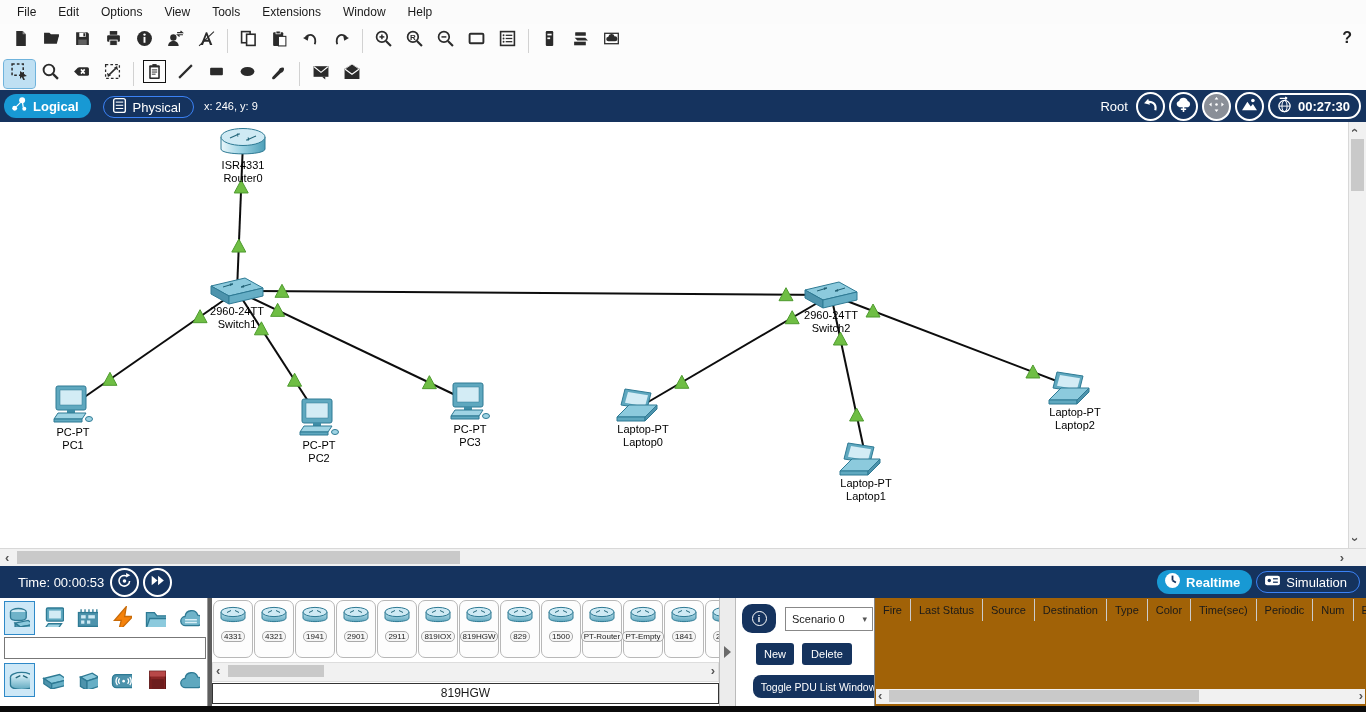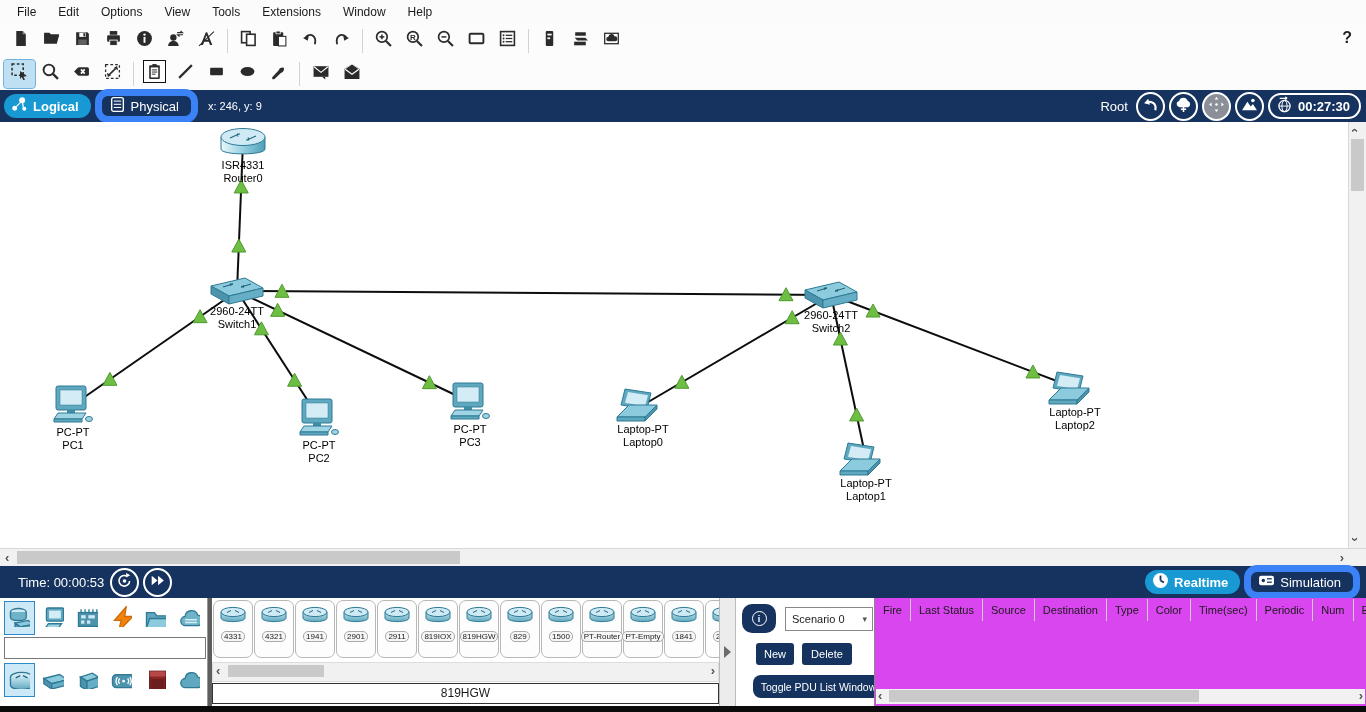--- a/index.html
+++ b/index.html
@@ -17,21 +17,21 @@
   .tbtn.selected{background:#bfe0f3;outline:1px solid #6fb3dc;}
   .tbtn.boxed svg{outline:1.5px solid #111;outline-offset:2px;}
   .tsep{width:1px;height:24px;background:#d2d2d2;margin:0 5px;}
   .help-btn{position:absolute;right:14px;top:29px;font-size:16px;font-weight:bold;color:#222;}
   
   .navy{background:#15335E;color:#fff;}
   .modebar{position:absolute;top:90px;left:0;right:0;height:32px;display:flex;align-items:center;}
   .pill{height:24px;border-radius:13px;display:inline-flex;align-items:center;gap:5px;
         padding:0 12px 0 7px;margin-left:4px;font-size:13px;white-space:nowrap;}
   .pill.active{background:#1899D4;font-weight:bold;}
-  .pill.inactive{border:7px solid #3b82f6;height:20px;}
+  .pill.inactive{border:1px solid #3b82f6;height:20px;}
   .coords{font-size:11px;margin-left:10px;}
   .mode-right{margin-left:auto;display:flex;align-items:center;gap:4px;padding-right:5px;}
   .root-label{font-size:13px;margin-right:4px;}
   .circle-btn{width:25px;height:25px;border-radius:50%;border:2px solid #fff;
               display:flex;align-items:center;justify-content:center;background:transparent;}
   .circle-btn.disabled{background:#8a8f98;}
   .clock-pill{height:22px;border:2px solid #fff;border-radius:13px;display:flex;align-items:center;
               padding:0 9px 0 6px;font-size:13px;font-weight:bold;gap:5px;}
   
   .canvas{position:absolute;top:122px;left:0;width:1366px;height:426px;background:#fff;}
@@ -72,21 +72,21 @@
             display:flex;align-items:center;justify-content:center;white-space:nowrap;}
   .info-btn{left:7px;top:6px;width:34px;height:29px;border-radius:10px;}
   .i-circ{width:13px;height:13px;border:1.4px solid #fff;border-radius:50%;font-size:9px;font-weight:bold;
           display:flex;align-items:center;justify-content:center;}
   .scenario{position:absolute;left:50px;top:9px;width:80px;height:22px;border:1px solid #888;background:#fff;
             font-size:11px;display:flex;align-items:center;padding-left:6px;gap:6px;}
   .scenario .chev{margin-left:auto;margin-right:5px;color:#555;font-size:9px;}
   .btn-new{left:21px;top:45px;width:38px;height:22px;}
   .btn-delete{left:67px;top:45px;width:50px;height:22px;}
   .btn-toggle{left:18px;top:77px;width:131px;height:23px;font-size:10.5px;border-radius:8px;}
-  .pdu-table{position:absolute;left:874px;top:0;right:0;height:108px;background:#d946ef;border-left:1px solid #888;}
+  .pdu-table{position:absolute;left:874px;top:0;right:0;height:108px;background:#a16207;border-left:1px solid #888;}
   .pdu-head{display:flex;height:24px;align-items:center;font-size:11px;overflow:hidden;}
   .pdu-head span{padding:0 8px;border-right:1px solid #ccc;height:22px;line-height:22px;white-space:nowrap;}
   .pdu-scroll{position:absolute;left:1px;right:1px;bottom:2px;height:15px;background:#f1f1f1;}
   .pdu-hthumb{position:absolute;left:13px;top:1px;height:12px;width:310px;background:#c9c9c9;}
   .black-strip{position:absolute;top:706px;left:0;right:0;height:6px;background:#0b0b0b;}
   
   .watermark{position:absolute;left:578px;top:608px;width:215px;z-index:60;pointer-events:none;
              text-align:center;color:rgba(105,105,105,0.38);}
   .wm-ar{font-size:41px;font-weight:bold;line-height:44px;}
   .wm-en{font-size:26px;font-weight:bold;letter-spacing:1px;line-height:26px;}
@@ -331,21 +331,21 @@
       <span class="tbtn">
         <span><svg width="18" height="17" viewBox="0 0 16 16">
             <polygon points="8,1 15,5.5 15,15 1,15 1,5.5" fill="#2b2b2b"></polygon>
             <path d="M1.5 5.8 8 10.5l6.5-4.7" stroke="#fff" fill="none" stroke-width="1.1"></path>
             <path d="M8,1 1.5,5.6M8,1 14.5,5.6" stroke="#fff" stroke-width=".7"></path>
           </svg></span>
       </span>
     </div>
 
   <div class="modebar navy">
-    <div id="mode-tabs" style="display:flex;align-items:center;">
+    <div id="mode-tabs" style="display:flex;align-items:flex-end;gap:8px;">
         <span class="pill active">
       <span><svg width="17" height="17" viewBox="0 0 16 16">
               <circle cx="10.5" cy="4" r="2.8" fill="#fff"></circle>
               <circle cx="3.5" cy="11.5" r="2.3" fill="#fff"></circle>
               <circle cx="12.5" cy="12" r="1.9" fill="#fff"></circle>
               <path d="M5 10 9 6M11.5 10.5l-0.6-4" stroke="#fff" stroke-width="1.2"></path>
             </svg></span>
           <span>Logical</span>
         </span>
         <span class="pill inactive">

